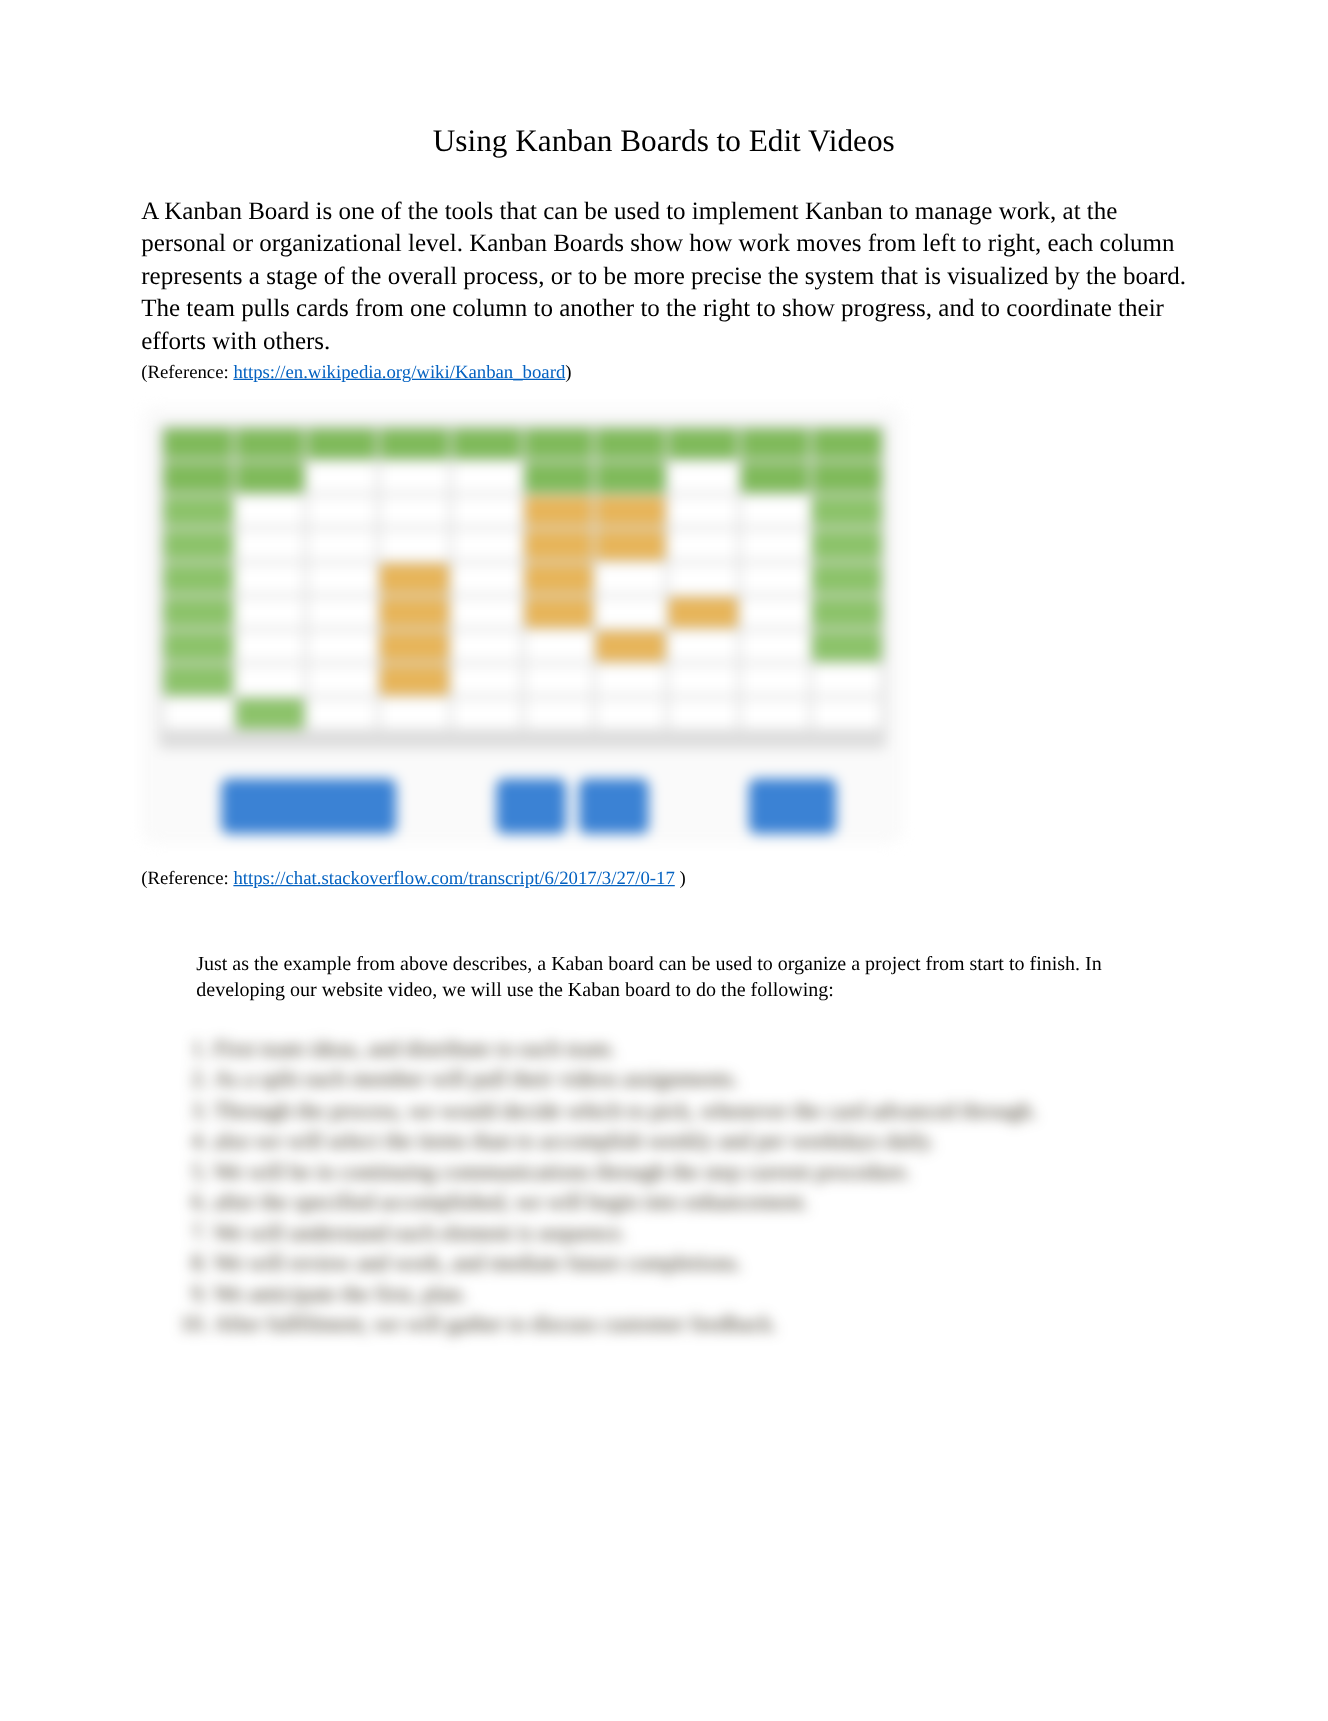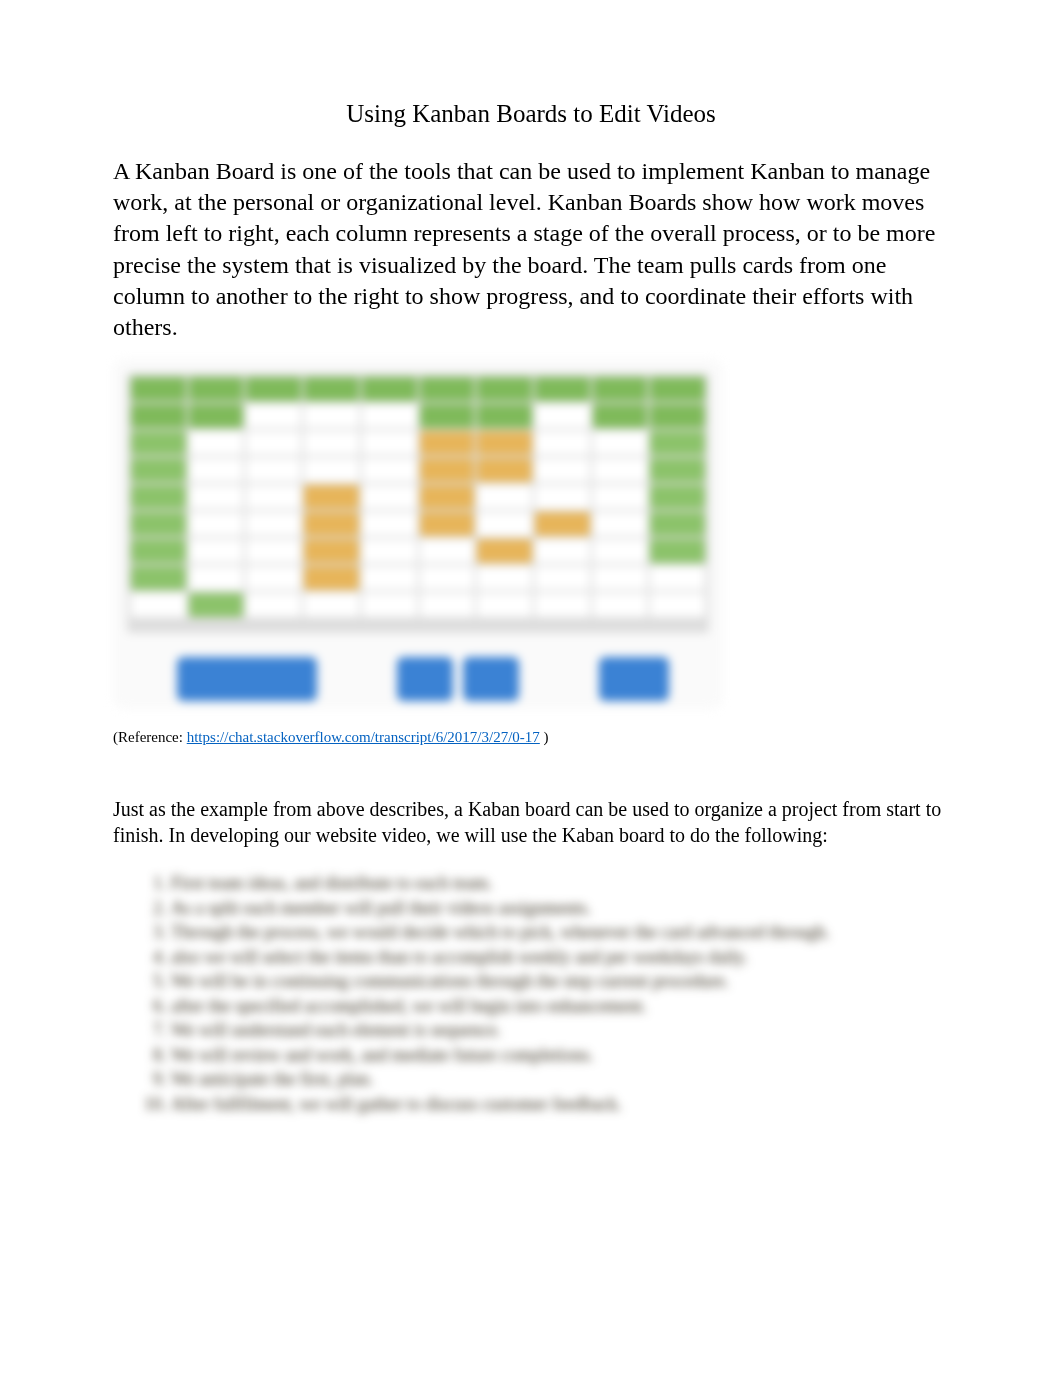--- a/index.html
+++ b/index.html
@@ -13,21 +13,21 @@
   .page {
     padding: 100px 113px 60px 113px;
   }
   .title {
     text-align: center;
     font-size: 25px;
     margin-bottom: 28px;
     font-weight: normal;
   }
   .intro {
-    font-size: 24px;
+    font-size: 20px;
     line-height: 1.3;
     margin-bottom: 4px;
   }
   .ref {
     font-size: 15px;
     margin-bottom: 18px;
   }
   .ref a, .ref2 a {
     color: #0462c1;
     text-decoration: underline;
@@ -78,23 +78,24 @@
   .b1 { width: 140px; margin-left: 50px; }
   .b2 { width: 56px; }
   .b3 { width: 56px; }
   .b4 { width: 70px; margin-right: 40px; }
   .bgroup { display: flex; gap: 10px; }
   .ref2 {
     font-size: 15px;
     margin: 20px 0 50px 0;
   }
   .para2 {
-    font-size: 20px;
+    font-size: 16px;
     line-height: 1.3;
     margin-bottom: 24px;
+    margin-left: 44px;
   }
   .list-wrap {
     filter: blur(5px);
     padding-left: 30px;
   }
   ol.steps {
     font-size: 18px;
     line-height: 1.25;
     color: #332b1a;
     padding-left: 28px;
@@ -104,20 +105,23 @@
   }
 </style>
 </head>
 <body>
 
 <div class="page">
   <div class="title">Using Kanban Boards to Edit Videos</div>
 
   <div class="intro">A Kanban Board is one of the tools that can be used to implement Kanban to manage work, at the personal or organizational level.  Kanban Boards show how work moves from left to right, each column represents a stage of the overall process, or to be more precise the system that is visualized by the board. The team pulls cards from one column to another to the right to show progress, and to coordinate their efforts with others.</div>
 
+  <div class="ref">
+    <span>(Reference: </span><a href="#">https://en.wikipedia.org/wiki/Kanban_board</a><span>)</span>
+  </div>
 
   <div class="kanban-img">
     <div class="kanban-inner">
       <div class="board">
         <div class="hcell"></div>
           <div class="hcell"></div>
           <div class="hcell"></div>
           <div class="hcell"></div>
           <div class="hcell"></div>
           <div class="hcell"></div>

